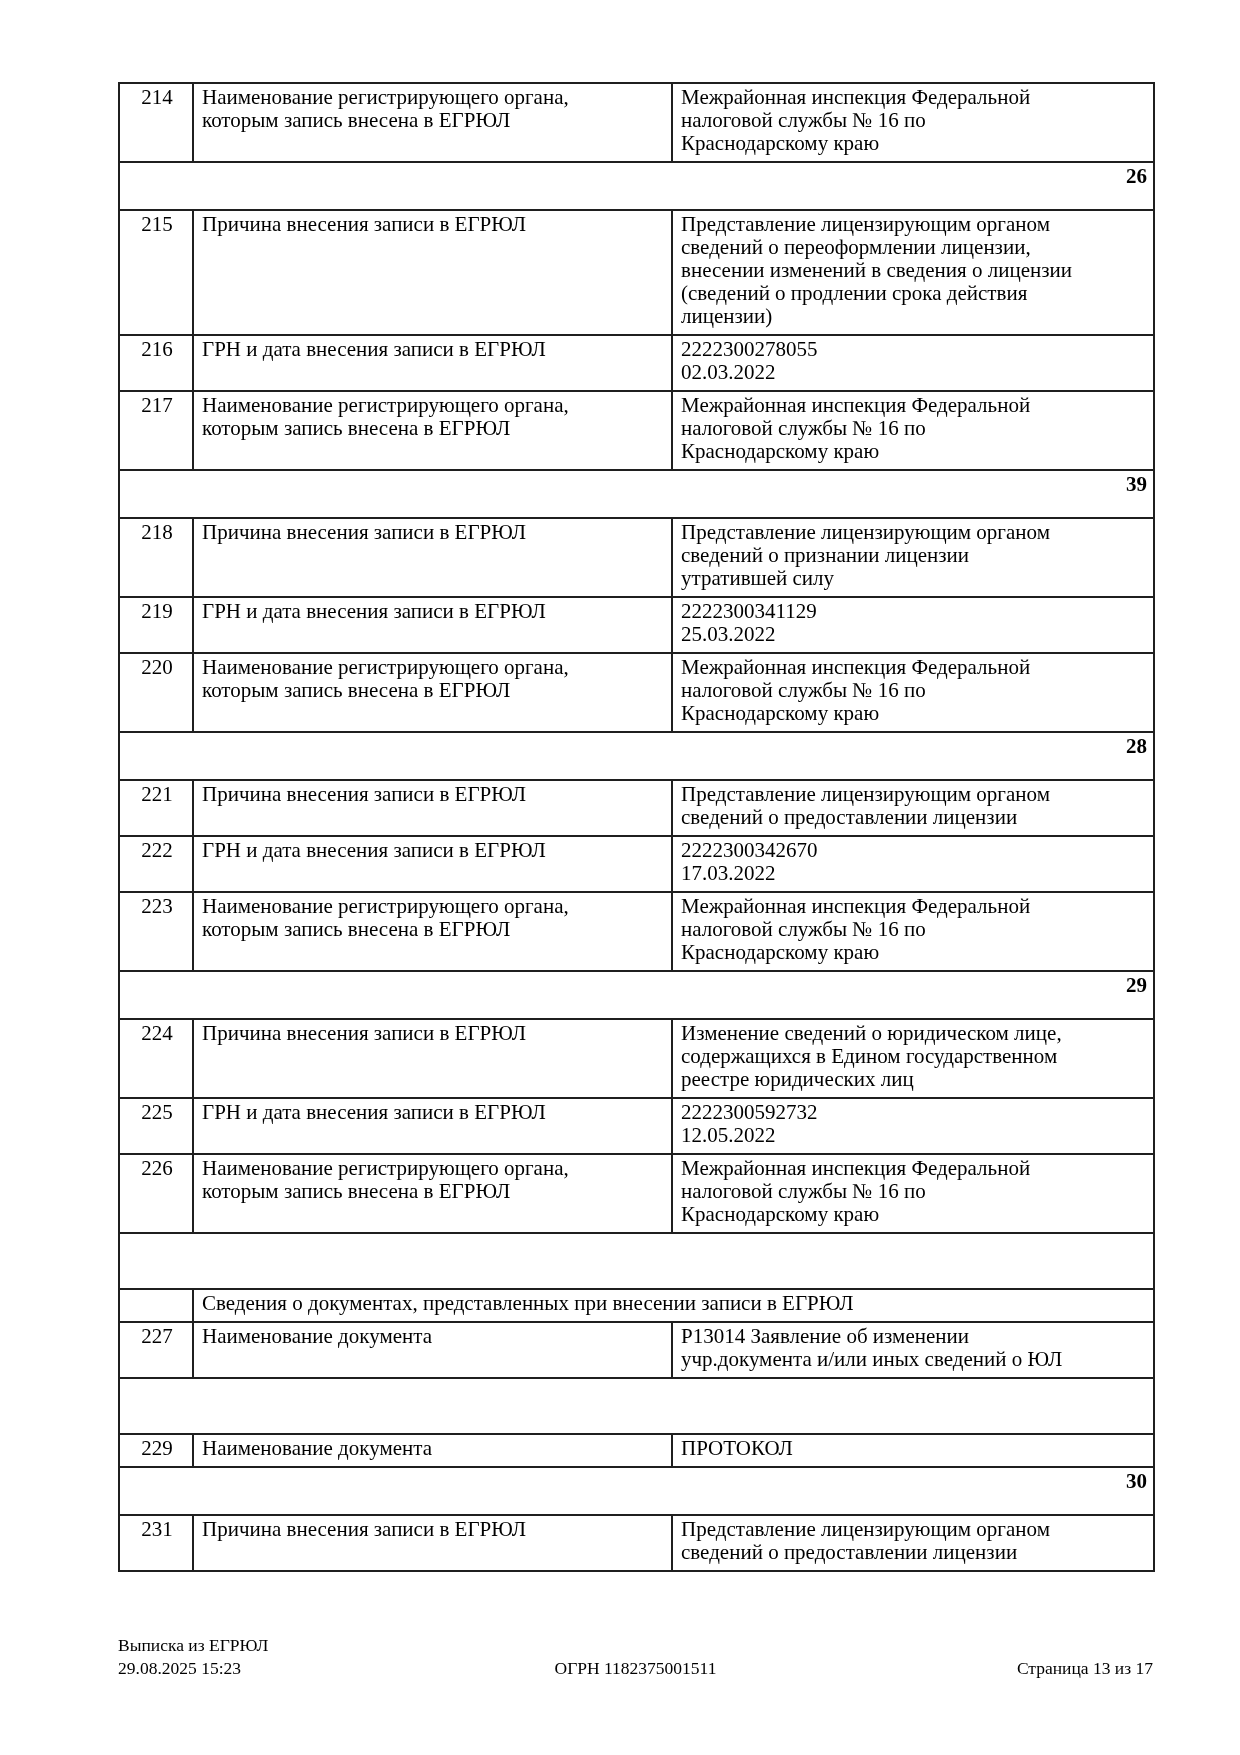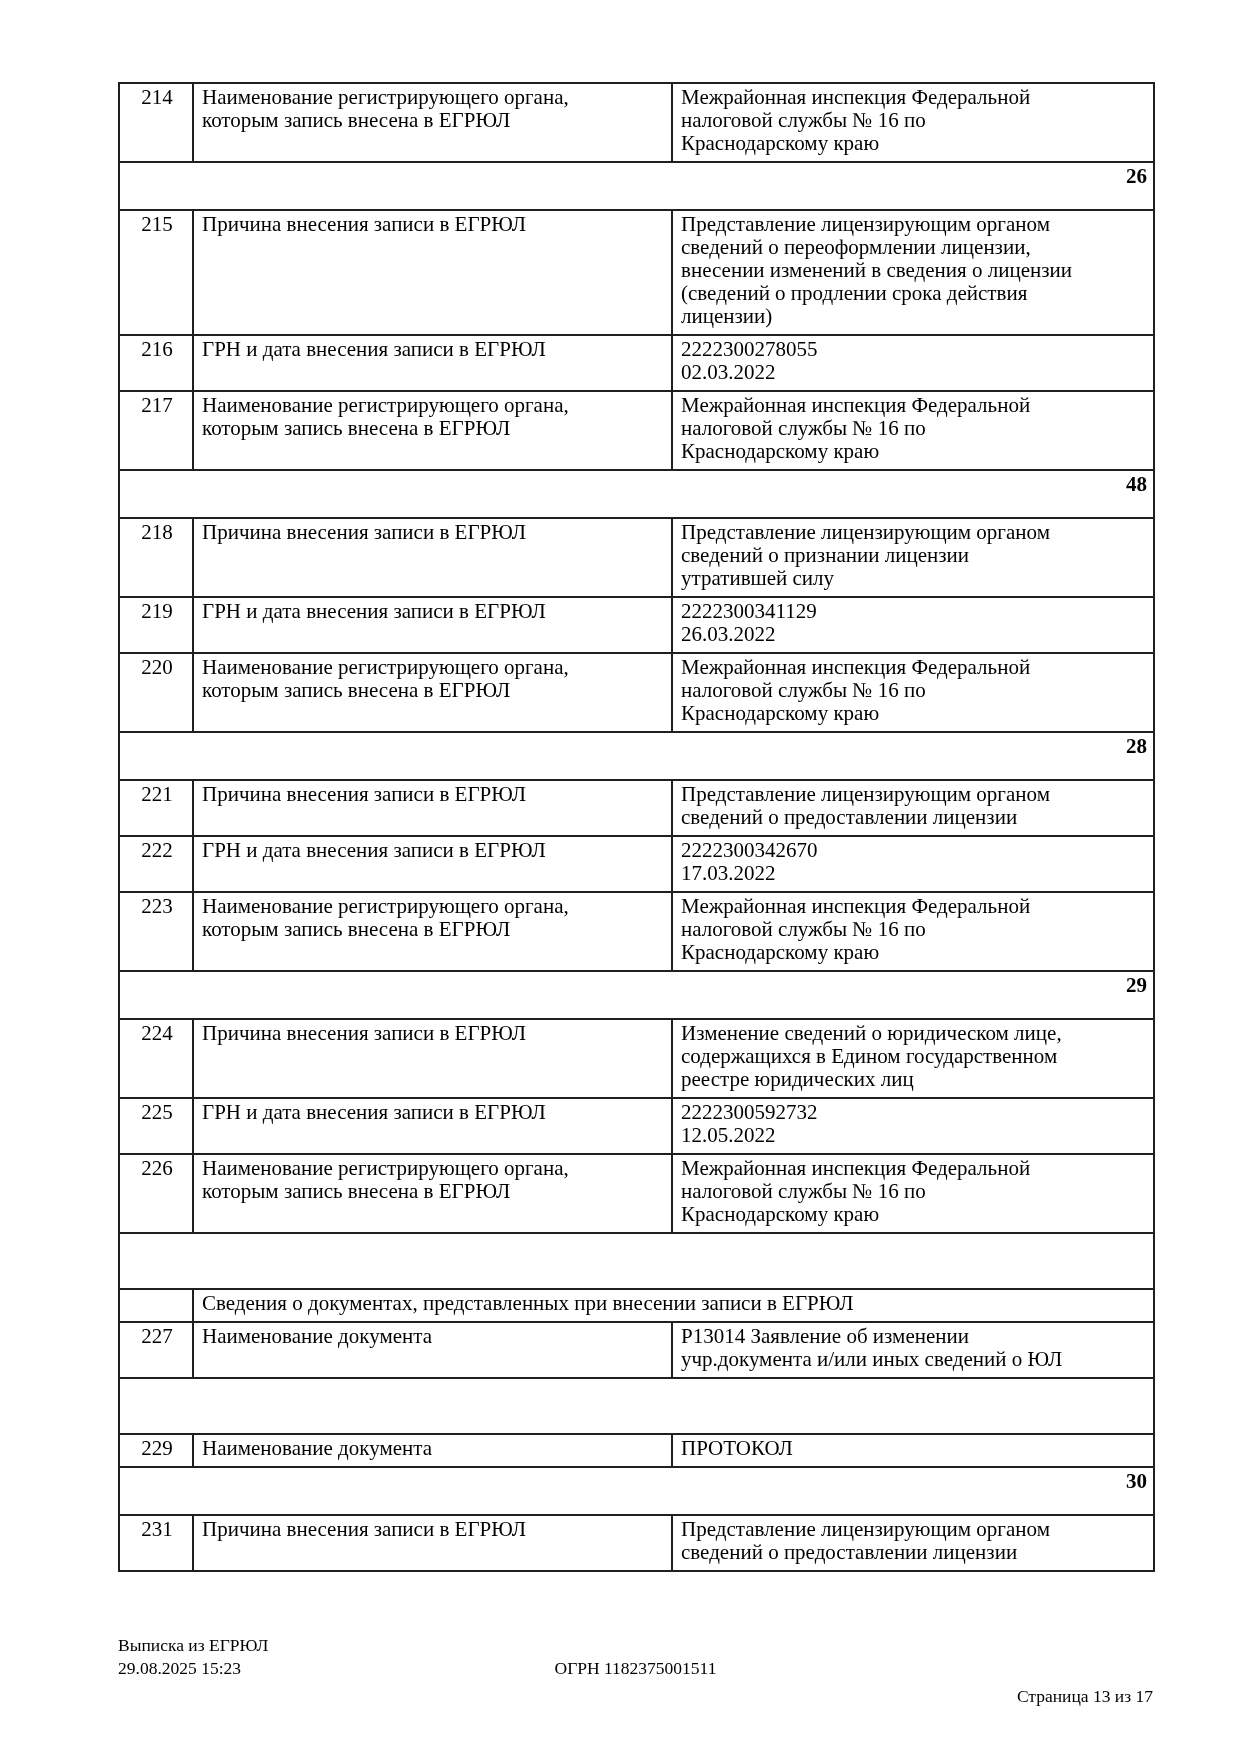--- a/index.html
+++ b/index.html
@@ -70,21 +70,20 @@
     left: 0;
     top: 23px;
     width: 100%;
     text-align: center;
   }
   .footer-right {
     position: absolute;
     right: 0;
     top: 23px;
     text-align: right;
-    margin-top: 28px;
   }
 </style>
 </head>
 <body>
 
 <div class="page">
 
   <table class="registry">
     <colgroup>
       <col style="width:74px">
@@ -120,34 +119,34 @@
         </tr>
         <tr>
           <td class="num-cell">217</td>
           <td>Наименование регистрирующего органа,
 которым запись внесена в ЕГРЮЛ</td>
           <td>Межрайонная инспекция Федеральной
 налоговой службы № 16 по
 Краснодарскому краю</td>
         </tr>
         <tr>
-          <td class="section-cell" colspan="3">48</td>
+          <td class="section-cell" colspan="3">39</td>
         </tr>
         <tr>
           <td class="num-cell">218</td>
           <td>Причина внесения записи в ЕГРЮЛ</td>
           <td>Представление лицензирующим органом
 сведений о признании лицензии
 утратившей силу</td>
         </tr>
         <tr>
           <td class="num-cell">219</td>
           <td>ГРН и дата внесения записи в ЕГРЮЛ</td>
           <td>2222300341129
-26.03.2022</td>
+25.03.2022</td>
         </tr>
         <tr>
           <td class="num-cell">220</td>
           <td>Наименование регистрирующего органа,
 которым запись внесена в ЕГРЮЛ</td>
           <td>Межрайонная инспекция Федеральной
 налоговой службы № 16 по
 Краснодарскому краю</td>
         </tr>
         <tr>

